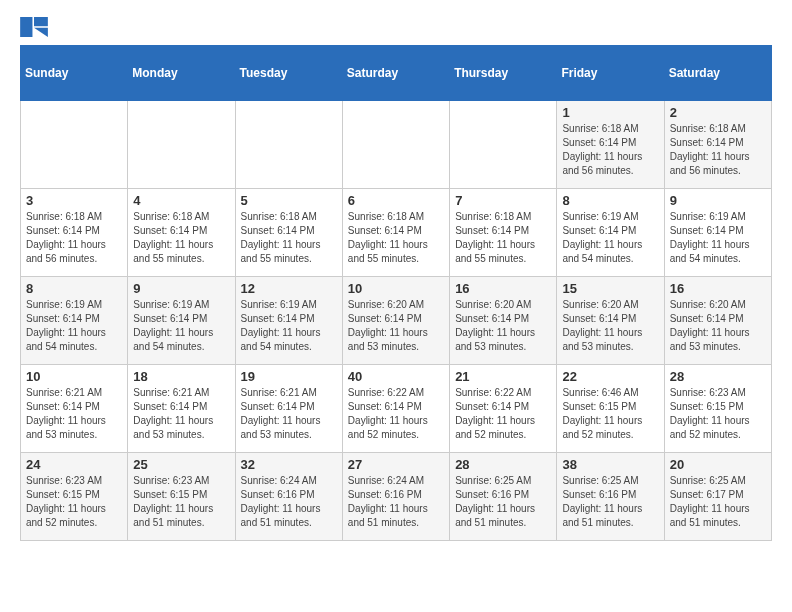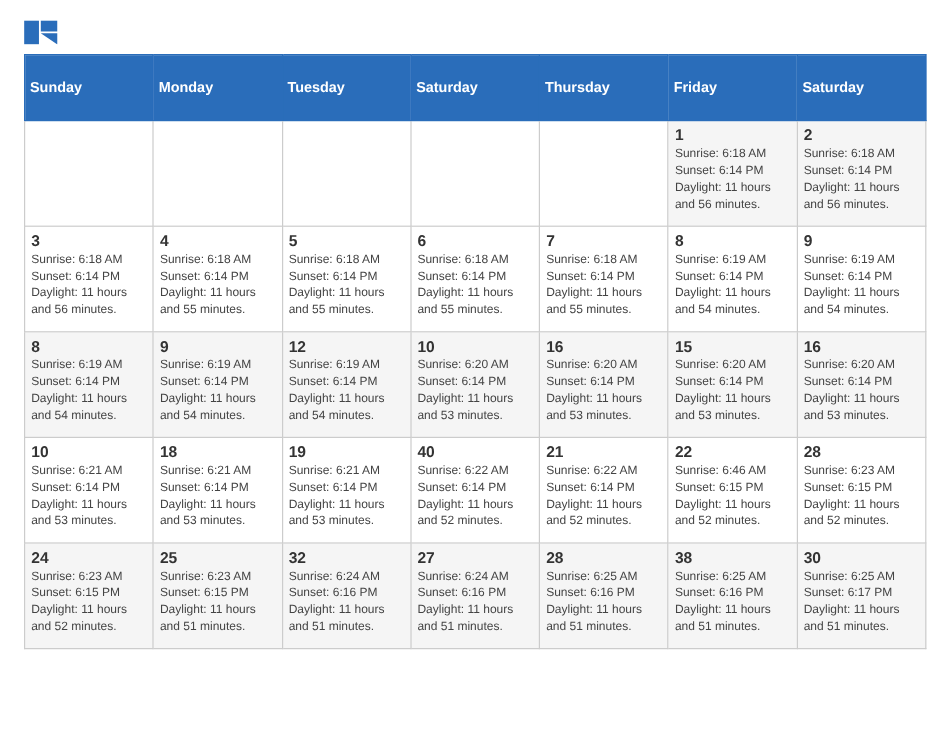--- a/index.html
+++ b/index.html
@@ -334,21 +334,21 @@
 and 51 minutes.</div>
         </td>
         <td>
           <span class="day-num">38</span>
           <div class="day-info">Sunrise: 6:25 AM
 Sunset: 6:16 PM
 Daylight: 11 hours
 and 51 minutes.</div>
         </td>
         <td>
-          <span class="day-num">30</span>
+          <span class="day-num">20</span>
           <div class="day-info">Sunrise: 6:25 AM
 Sunset: 6:17 PM
 Daylight: 11 hours
 and 51 minutes.</div>
         </td>
       </tr>
     </tbody>
 </table>
 
 </body></html>

